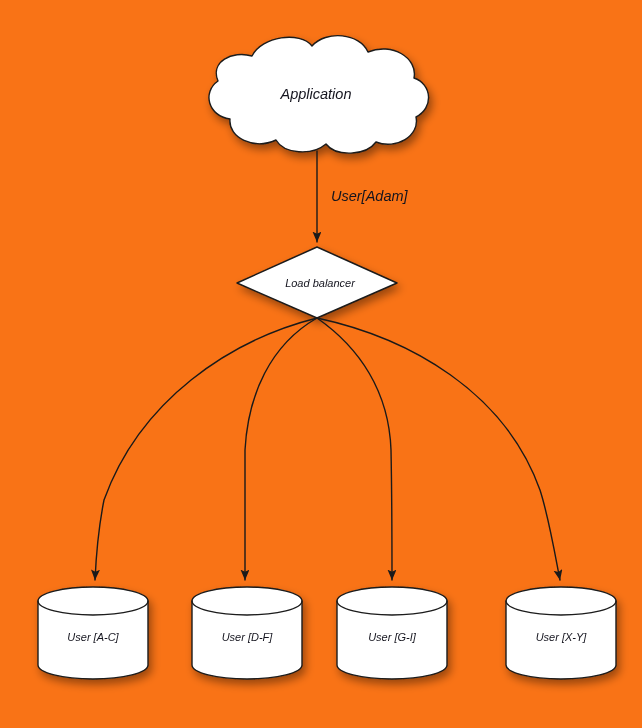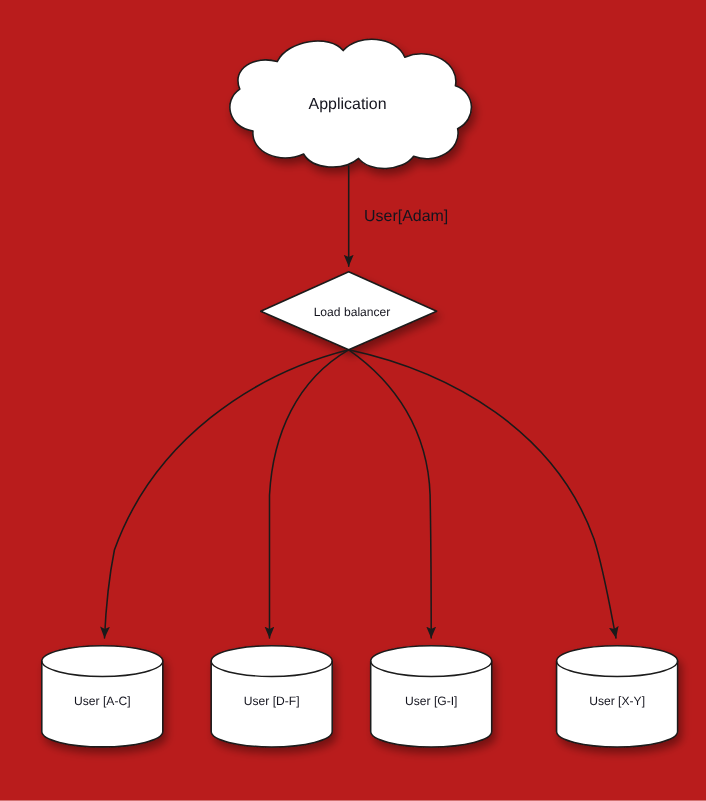--- a/index.html
+++ b/index.html
@@ -10,21 +10,22 @@
   body {
     width: 642px;
     height: 728px;
     font-family: "Liberation Sans", sans-serif;
     overflow: hidden;
   }
   #canvas-root {
     position: relative;
     width: 642px;
     height: 728px;
-    background: #b91c1c;
+    background: #f97316;
+    font-style: italic;
   }
   #diagram-svg {
     position: absolute;
     top: 0;
     left: 0;
     width: 642px;
     height: 728px;
     display: block;
   }
   .shape-fill {

